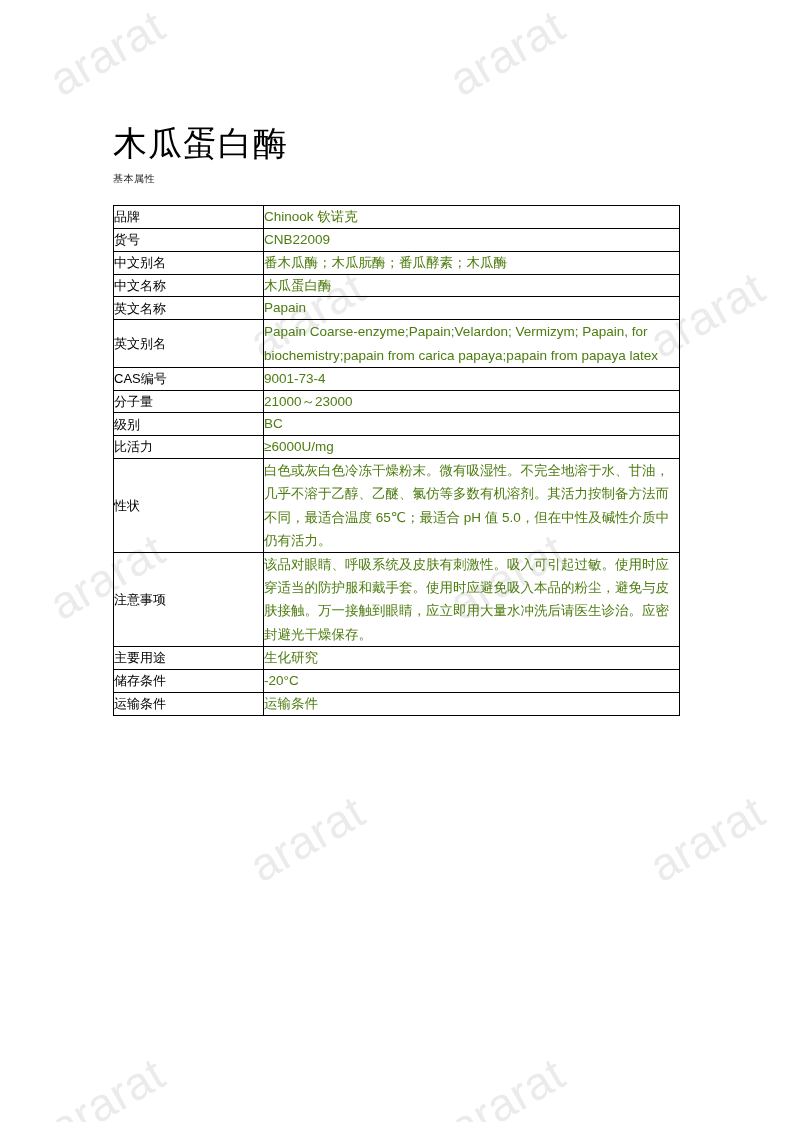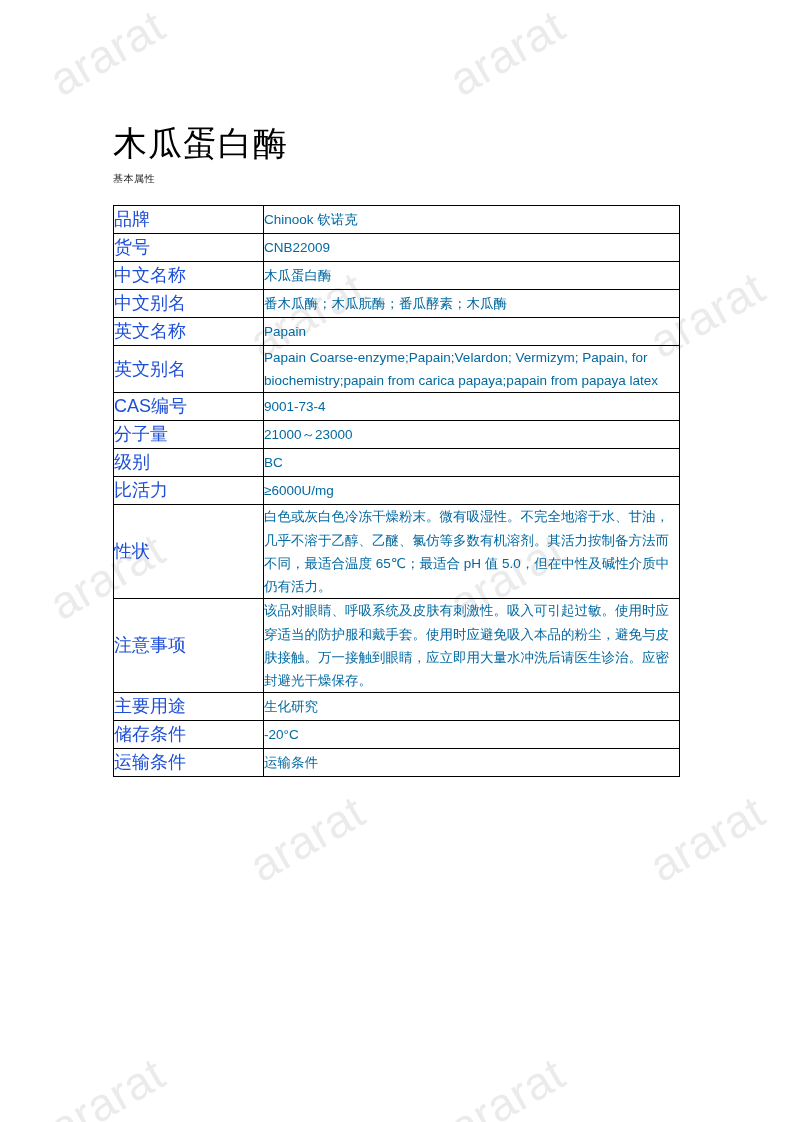--- a/index.html
+++ b/index.html
@@ -76,29 +76,29 @@
   }
   #props-table td {
     border: 1px solid #000000;
     padding: 0;
     vertical-align: middle;
     background: transparent;
   }
   td.k {
     width: 149px;
     padding: 6px 10px 6px 9px;
-    font-size: 18px;
+    font-size: 13px;
     line-height: 1.5;
-    color: #1d4ed8;
+    color: #000000;
   }
   td.v {
     padding: 6px 8px 6px 9px;
     font-size: 13.5px;
     line-height: 1.62;
-    color: #0369a1;
+    color: #4d7c0f;
     word-break: break-word;
   }
   td.v.multi {
     line-height: 1.72;
   }
 </style>
 </head>
 <body>
 
 <div id="watermark-layer">
@@ -124,26 +124,26 @@
     <tbody id="props-tbody">
         <tr>
           <td class="k">品牌</td>
           <td class="v">Chinook  钦诺克</td>
         </tr>
         <tr>
           <td class="k">货号</td>
           <td class="v">CNB22009</td>
         </tr>
         <tr>
+          <td class="k">中文别名</td>
+          <td class="v">番木瓜酶；木瓜朊酶；番瓜酵素；木瓜酶</td>
+        </tr>
+        <tr>
           <td class="k">中文名称</td>
           <td class="v">木瓜蛋白酶</td>
-        </tr>
-        <tr>
-          <td class="k">中文别名</td>
-          <td class="v">番木瓜酶；木瓜朊酶；番瓜酵素；木瓜酶</td>
         </tr>
         <tr>
           <td class="k">英文名称</td>
           <td class="v">Papain</td>
         </tr>
         <tr>
           <td class="k">英文别名</td>
           <td class="v multi">Papain Coarse-enzyme;Papain;Velardon; Vermizym; Papain, for biochemistry;papain from carica papaya;papain from papaya latex</td>
         </tr>
         <tr>

